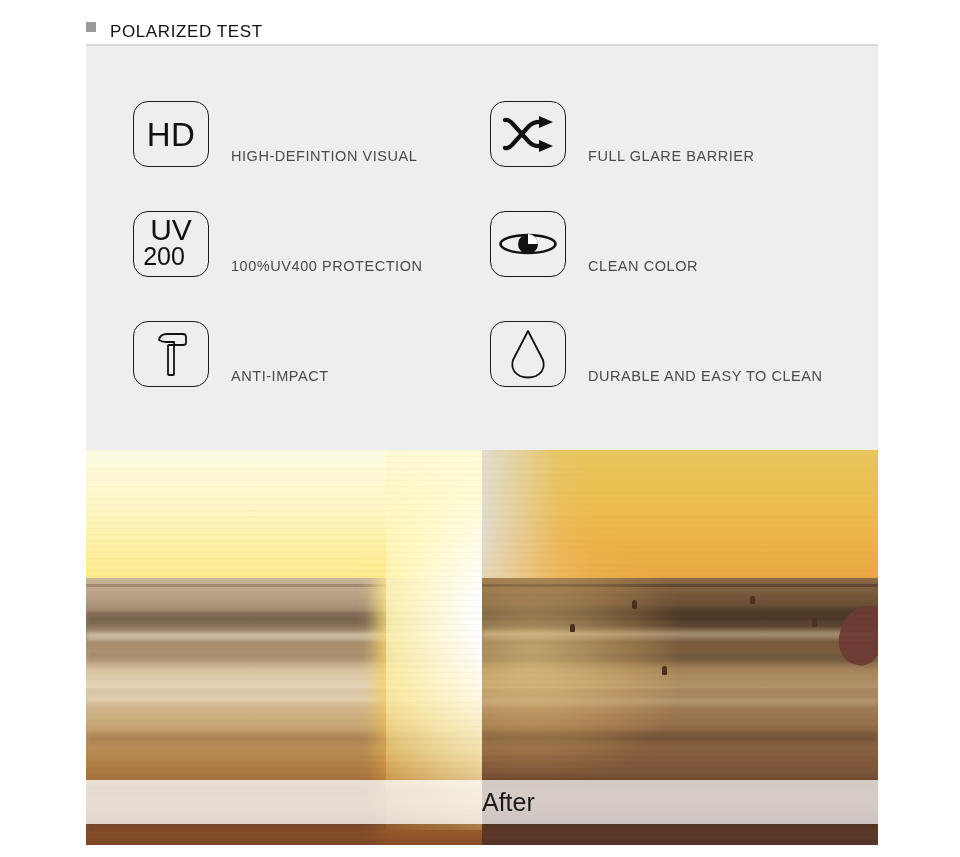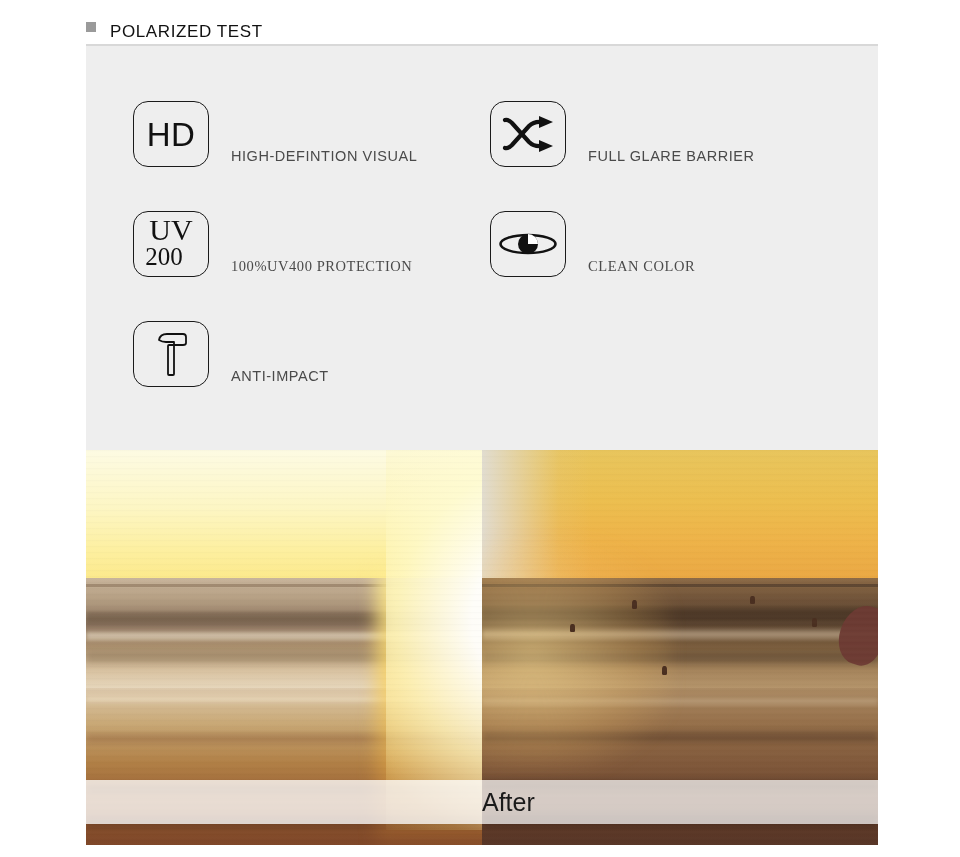--- a/index.html
+++ b/index.html
@@ -36,21 +36,21 @@
   }
   .feat-grid {
     position:absolute; left:0; top:0; width:792px; height:404px;
   }
   .feature {
     position:absolute; display:flex; align-items:center;
   }
   .feature.c0 { left:47px; }
   .feature.c1 { left:404px; }
   .feature.r0 { top:55px; }
-  .feature.r1 { top:165px;font-family:Liberation Serif, serif; }
+  .feature.r1 { top:165px; }
   .feature.r2 { top:275px; }
 
   .icon-box {
     width:76px; height:66px;
     border:1.6px solid #1a1a1a;
     border-radius:15px;
     background:#eeeeee;
     display:flex; align-items:center; justify-content:center;
     position:relative; flex:0 0 auto;
     overflow:visible;
@@ -228,20 +228,28 @@
       <div class="feature c0 r2">
         <div class="icon-box">
           <svg class="icon-svg" width="40" height="50" viewBox="0 0 40 50">
             <path d="M8 11 Q9 5 16 5 L32 5 Q35 5 35 8 L35 14 Q35 16 32 16 L23 16 L23 13 L15 13 Q11 13 8 11 Z" fill="none" stroke="#111" stroke-width="1.8" stroke-linejoin="round"></path>
             <rect x="17" y="16" width="6" height="30" rx="1" fill="none" stroke="#111" stroke-width="1.8"></rect>
           </svg>
         </div>
         <span class="feat-label">ANTI-IMPACT</span>
       </div>
 
+      <div class="feature c1 r2">
+        <div class="icon-box">
+          <svg class="icon-svg" width="38" height="52" viewBox="0 0 38 52">
+            <path d="M19 3 L34 32 Q37 43 27 48 Q19 51 11 48 Q1 43 4 32 Z" fill="none" stroke="#111" stroke-width="1.8" stroke-linejoin="round"></path>
+          </svg>
+        </div>
+        <span class="feat-label">DURABLE AND EASY TO CLEAN</span>
+      </div>
 
     </div>
   </div>
 
   <div class="photo">
 
     <div class="half before">
       <div class="sky"></div>
       <div class="sea">
         <div class="streak" style="top:6px;height:3px;background:rgba(120,95,70,0.45);"></div>

